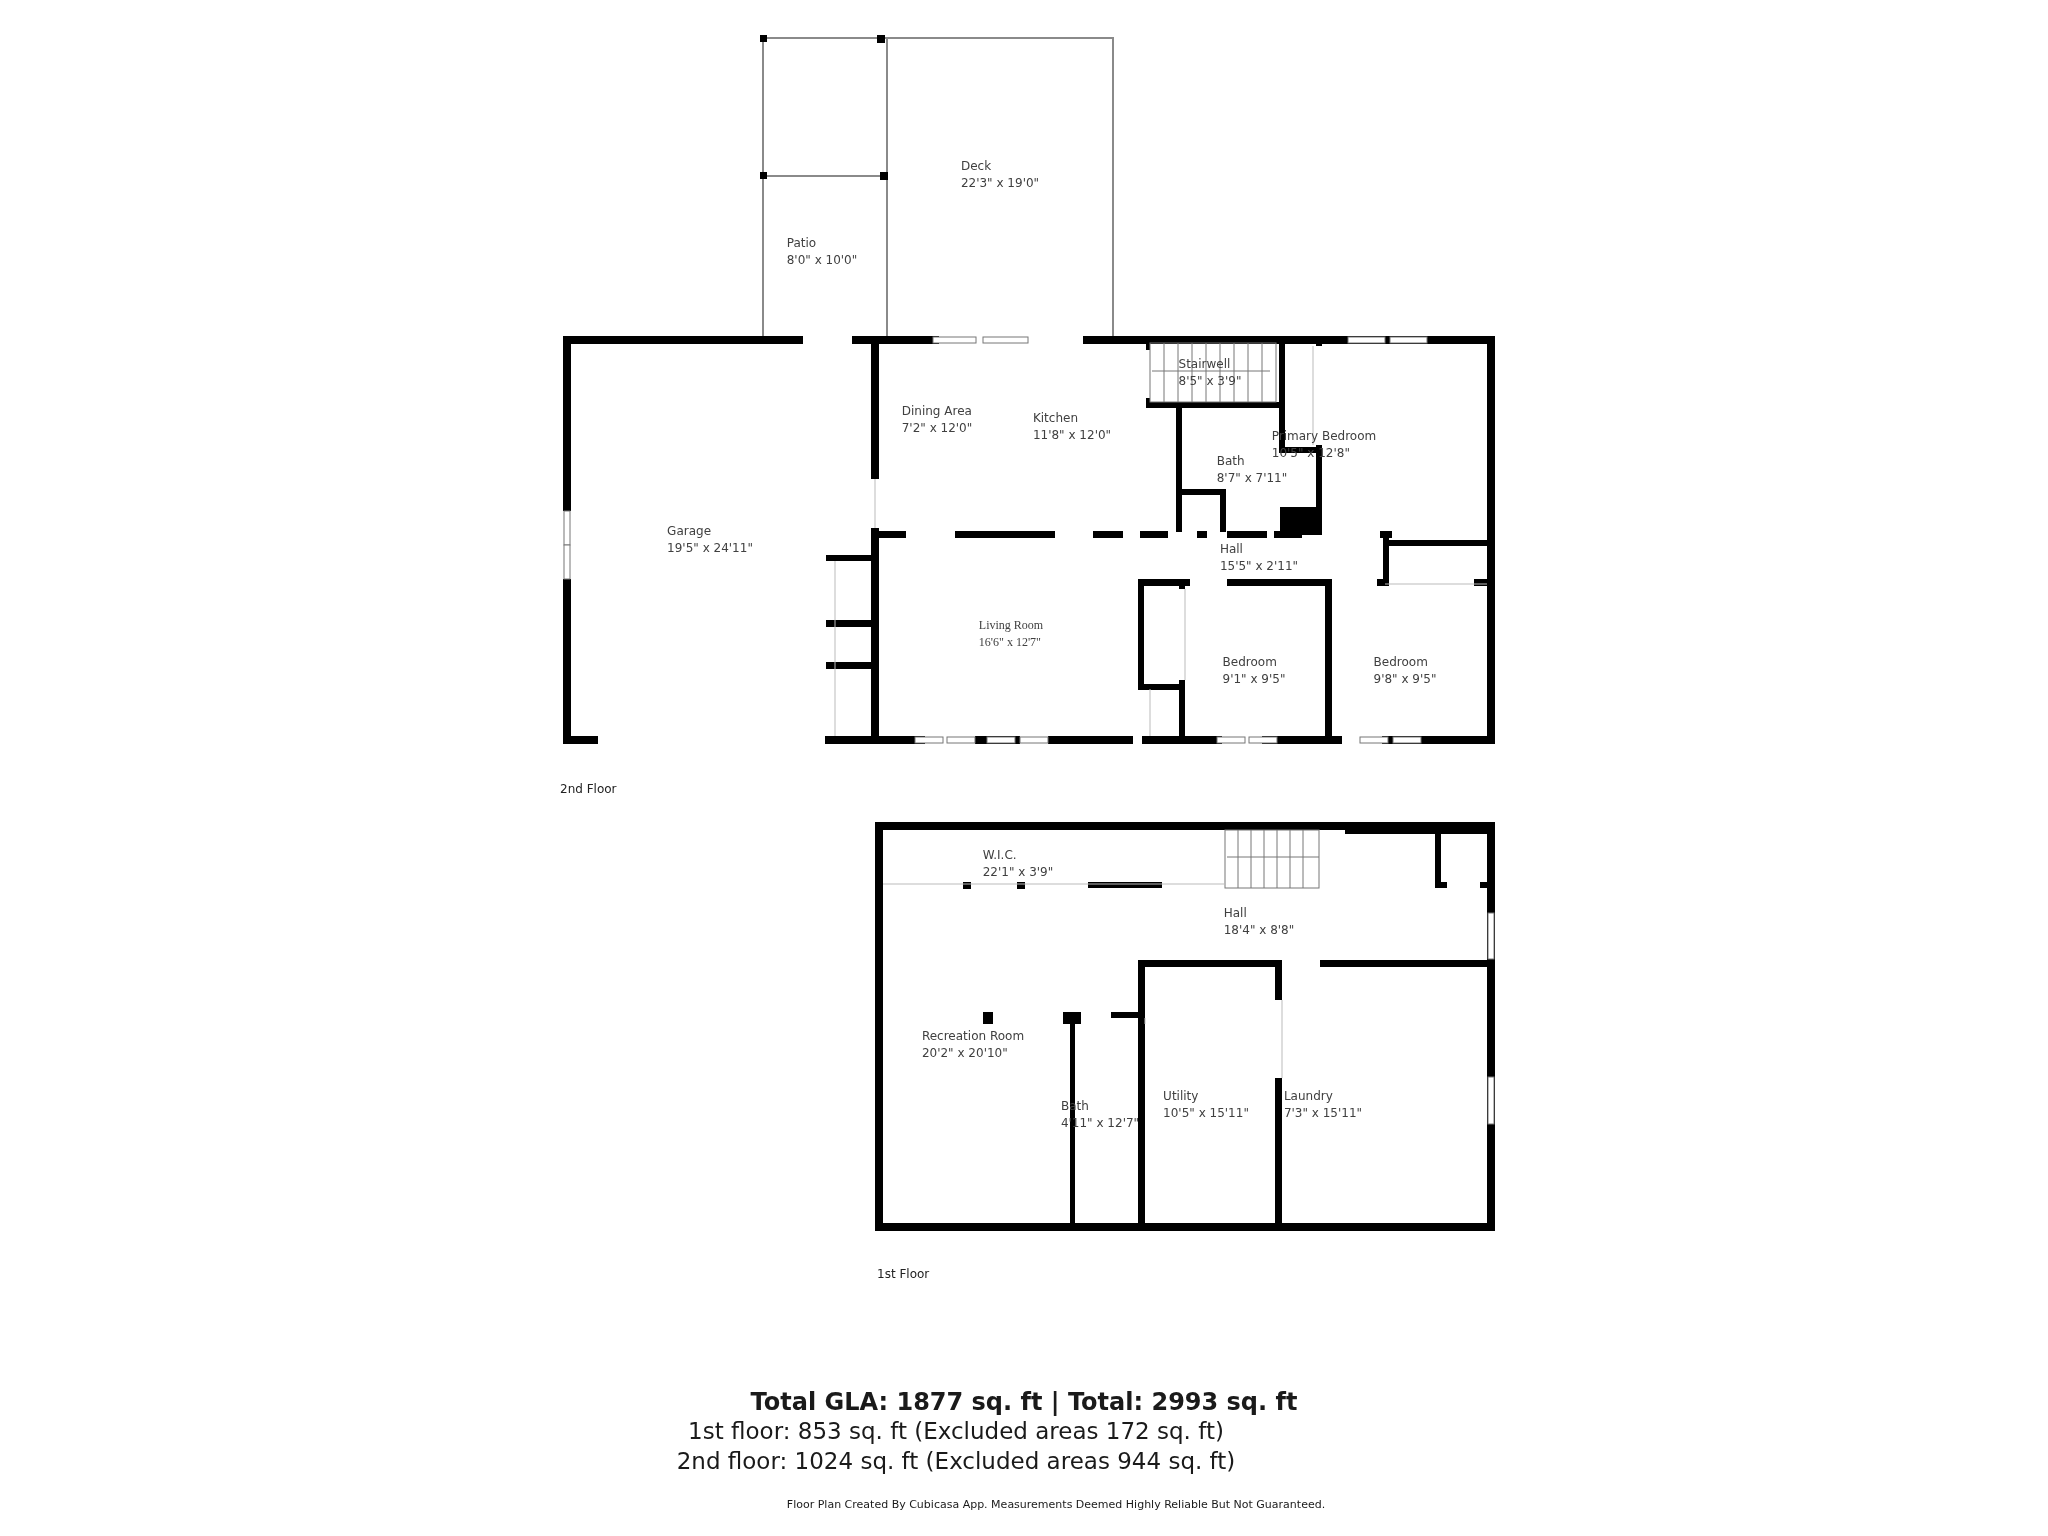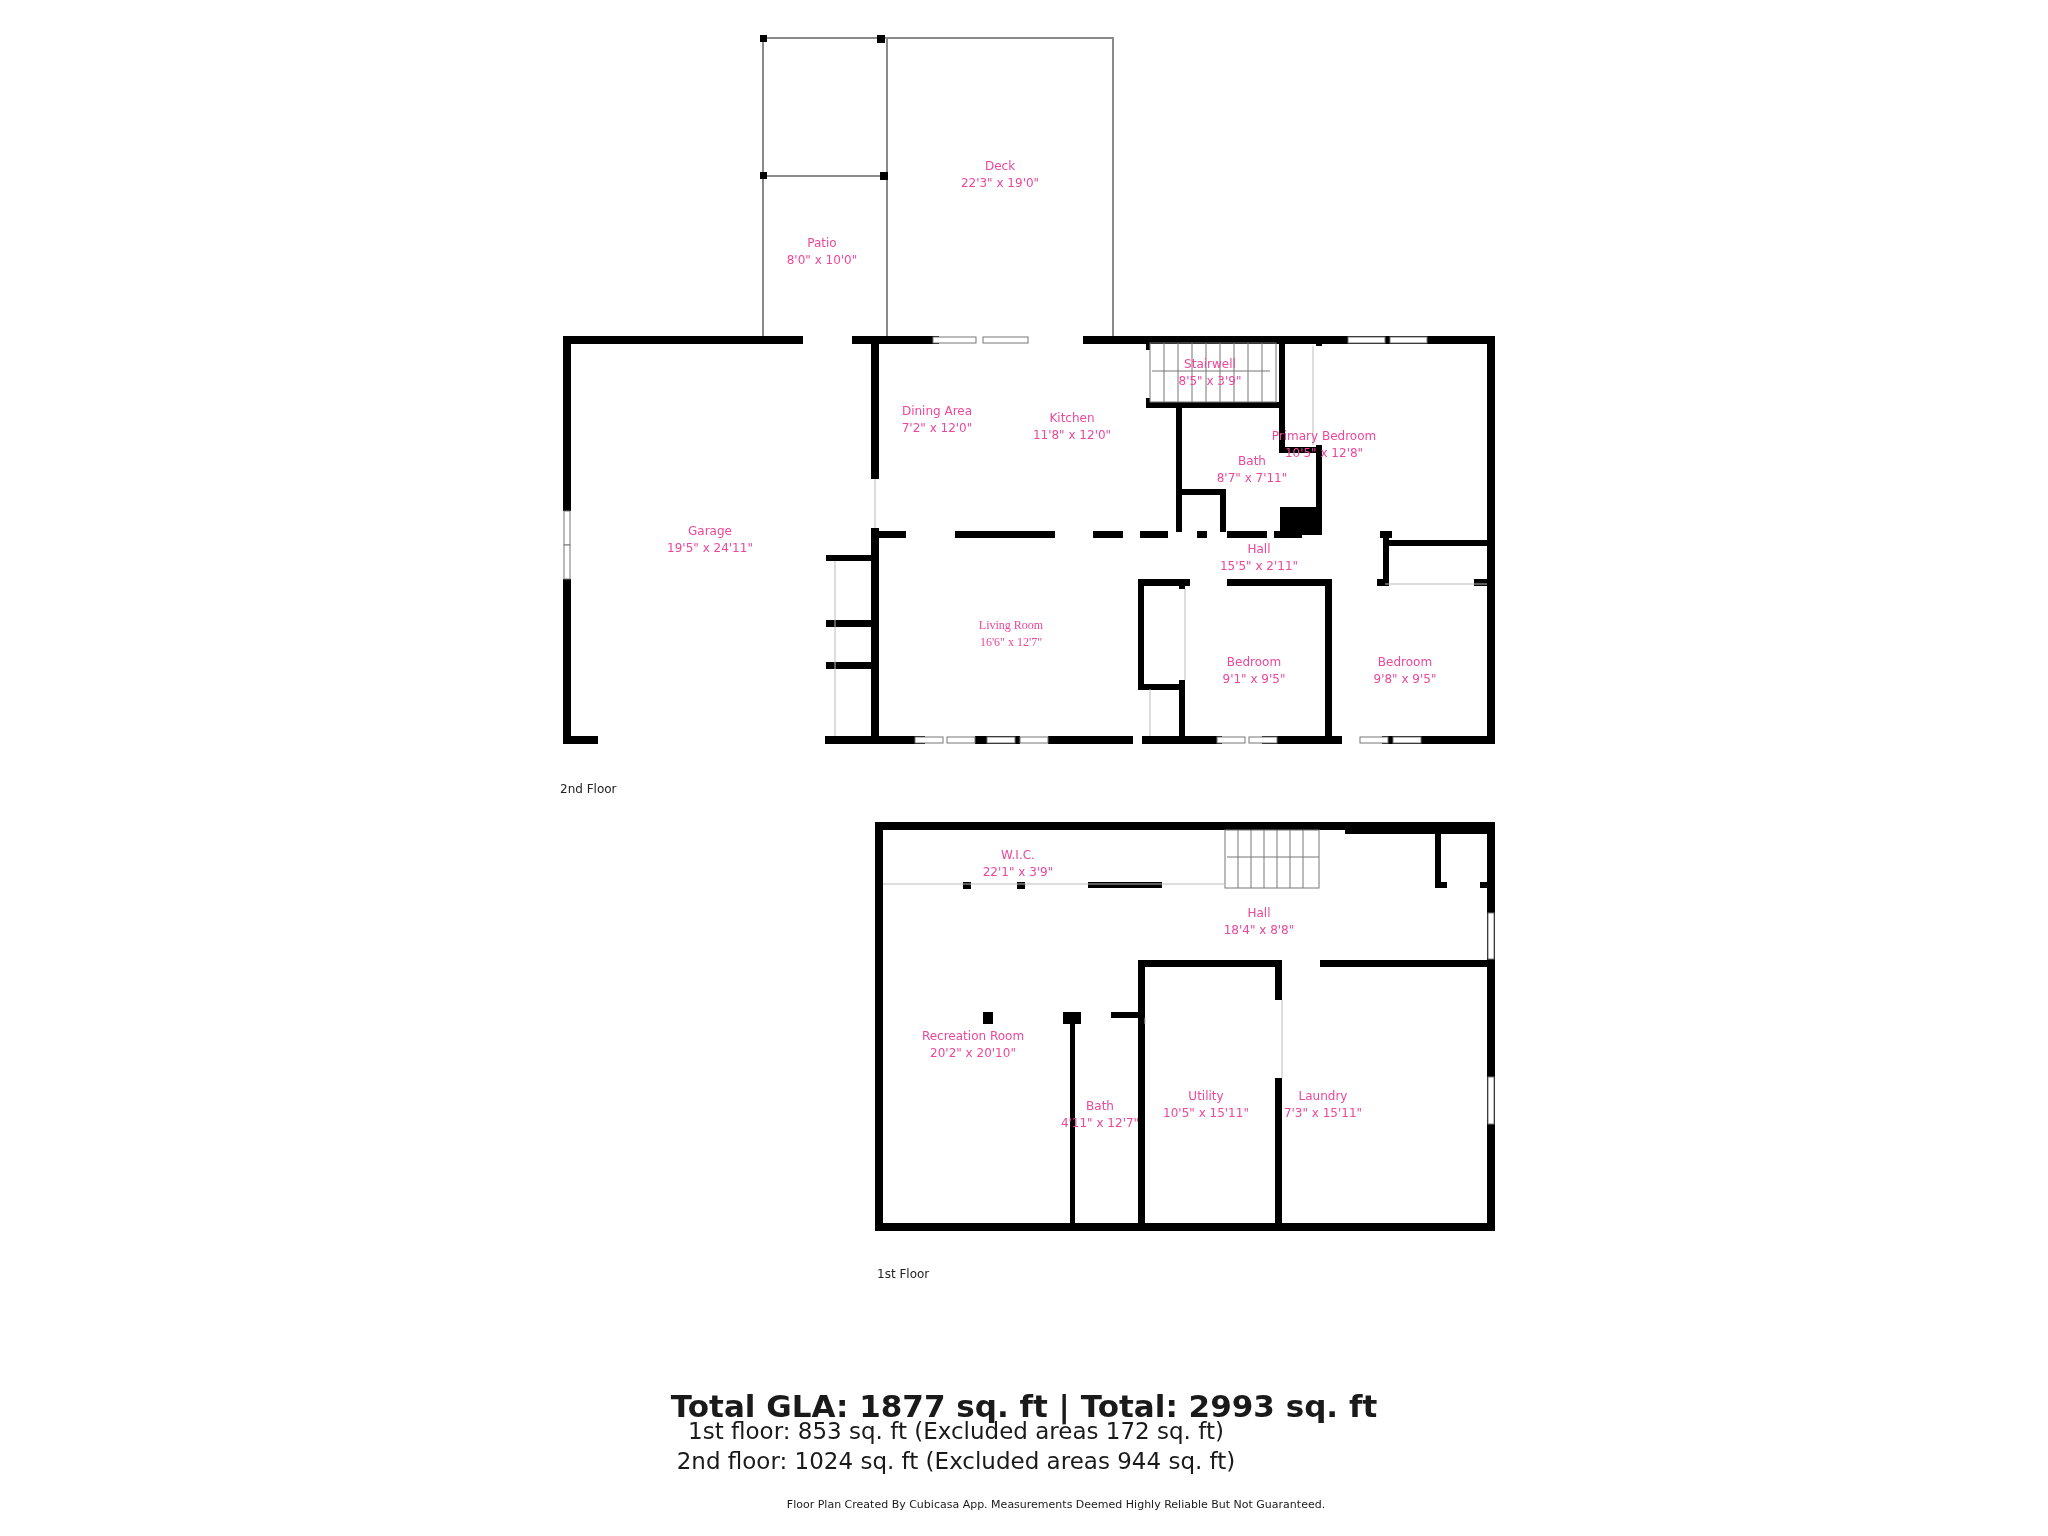--- a/index.html
+++ b/index.html
@@ -1,20 +1,20 @@
 <!DOCTYPE html>
 <html><head>
 <meta charset="utf-8">
 <style>
   html, body { margin:0; padding:0; background:#ffffff; }
   body { width:2048px; height:1536px; position:relative; overflow:hidden; font-family:"DejaVu Sans", sans-serif; color:#1a1a1a; }
   #plan { position:absolute; left:0; top:0; width:2048px; height:1536px; }
-  .room-label { position:absolute; text-align:center; font-size:12px; line-height:17px; color:#ec4899; transform:translate(-50%,-50%); white-space:nowrap; }
+  .room-label { position:absolute; text-align:left; font-size:12px; line-height:17px; color:#404040; transform:translate(-50%,-50%); white-space:nowrap; }
   .floor-label { position:absolute; font-size:12px; color:#222; }
-  .s-total { position:absolute; left:0; width:2048px; top:1388px; font-size:31px; font-weight:bold; text-align:center; }
+  .s-total { position:absolute; left:0; width:2048px; top:1388px; font-size:24px; font-weight:bold; text-align:center; }
   .s-line { position:absolute; left:0; width:1912px; font-size:23px; text-align:center; }
   .s-credit { position:absolute; left:0; width:2048px; top:1498px; font-size:11px; text-align:center;padding-left:32px; }
 </style>
 </head>
 <body>
 
 <svg id="plan" viewBox="0 0 2048 1536" xmlns="http://www.w3.org/2000/svg">
 
   <g fill="none" stroke="#8a8a8a" stroke-width="2">
     <polyline points="763,338 763,38 1113,38 1113,338"></polyline>

